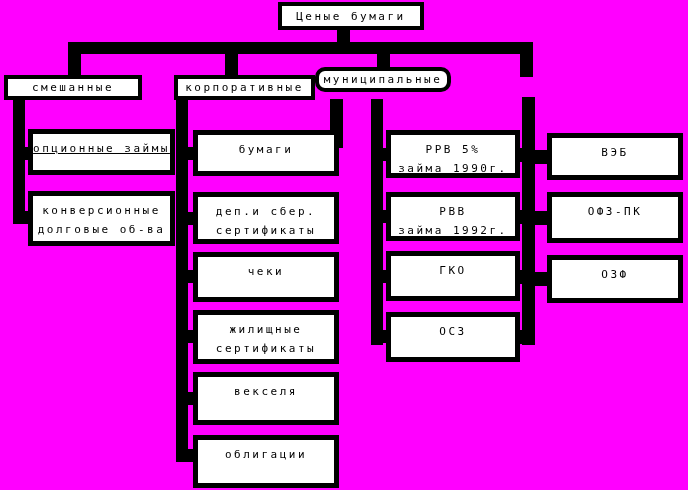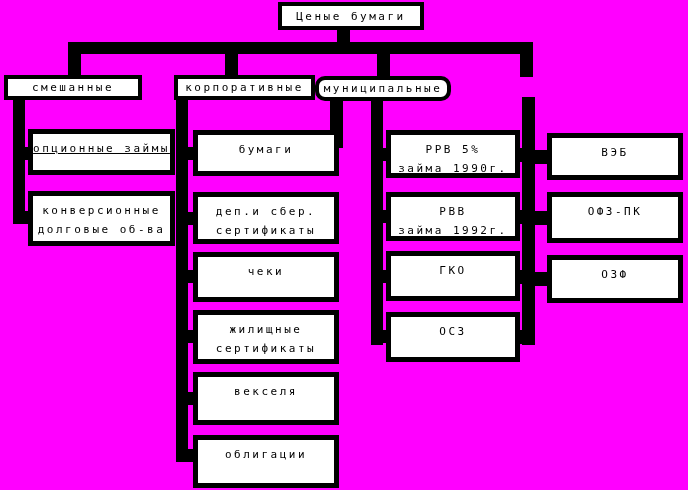--- a/index.html
+++ b/index.html
@@ -78,21 +78,21 @@
   <div class="ln" style="left:514px;top:270px;width:12px;height:14px;"></div>
   <div class="ln" style="left:514px;top:330px;width:12px;height:14px;"></div>
   <div class="ln" style="left:531px;top:150px;width:17px;height:14px;"></div>
   <div class="ln" style="left:531px;top:211px;width:17px;height:14px;"></div>
   <div class="ln" style="left:531px;top:272px;width:17px;height:14px;"></div>
 
   <div class="box hdr" style="left:278px;top:2px;width:146px;height:28px;">Ценые бумаги</div>
 
   <div class="box hdr" style="left:4px;top:75px;width:138px;height:25px;text-align:right;">смешанные</div>
   <div class="box hdr" style="left:166px;top:75px;width:141px;height:25px;margin-left:8px;">корпоративные</div>
-  <div class="box hdr" style="left:315px;top:76px;width:136px;height:25px;border-radius:10px;">муниципальные</div>
+  <div class="box hdr" style="left:315px;top:67px;width:136px;height:25px;border-radius:10px;">муниципальные</div>
 
   <div class="box child" style="left:28px;top:129px;width:147px;height:46px;text-decoration:underline;">опционные займы</div>
   <div class="box child" style="left:28px;top:191px;width:147px;height:55px;">конверсионные
 долговые об-ва</div>
 
   <div class="box child" style="left:193px;top:130px;width:146px;height:46px;">бумаги</div>
   <div class="box child" style="left:193px;top:192px;width:146px;height:52px;">деп.и сбер.
 сертификаты</div>
   <div class="box child" style="left:193px;top:252px;width:146px;height:50px;">чеки</div>
   <div class="box child" style="left:193px;top:310px;width:146px;height:54px;">жилищные

